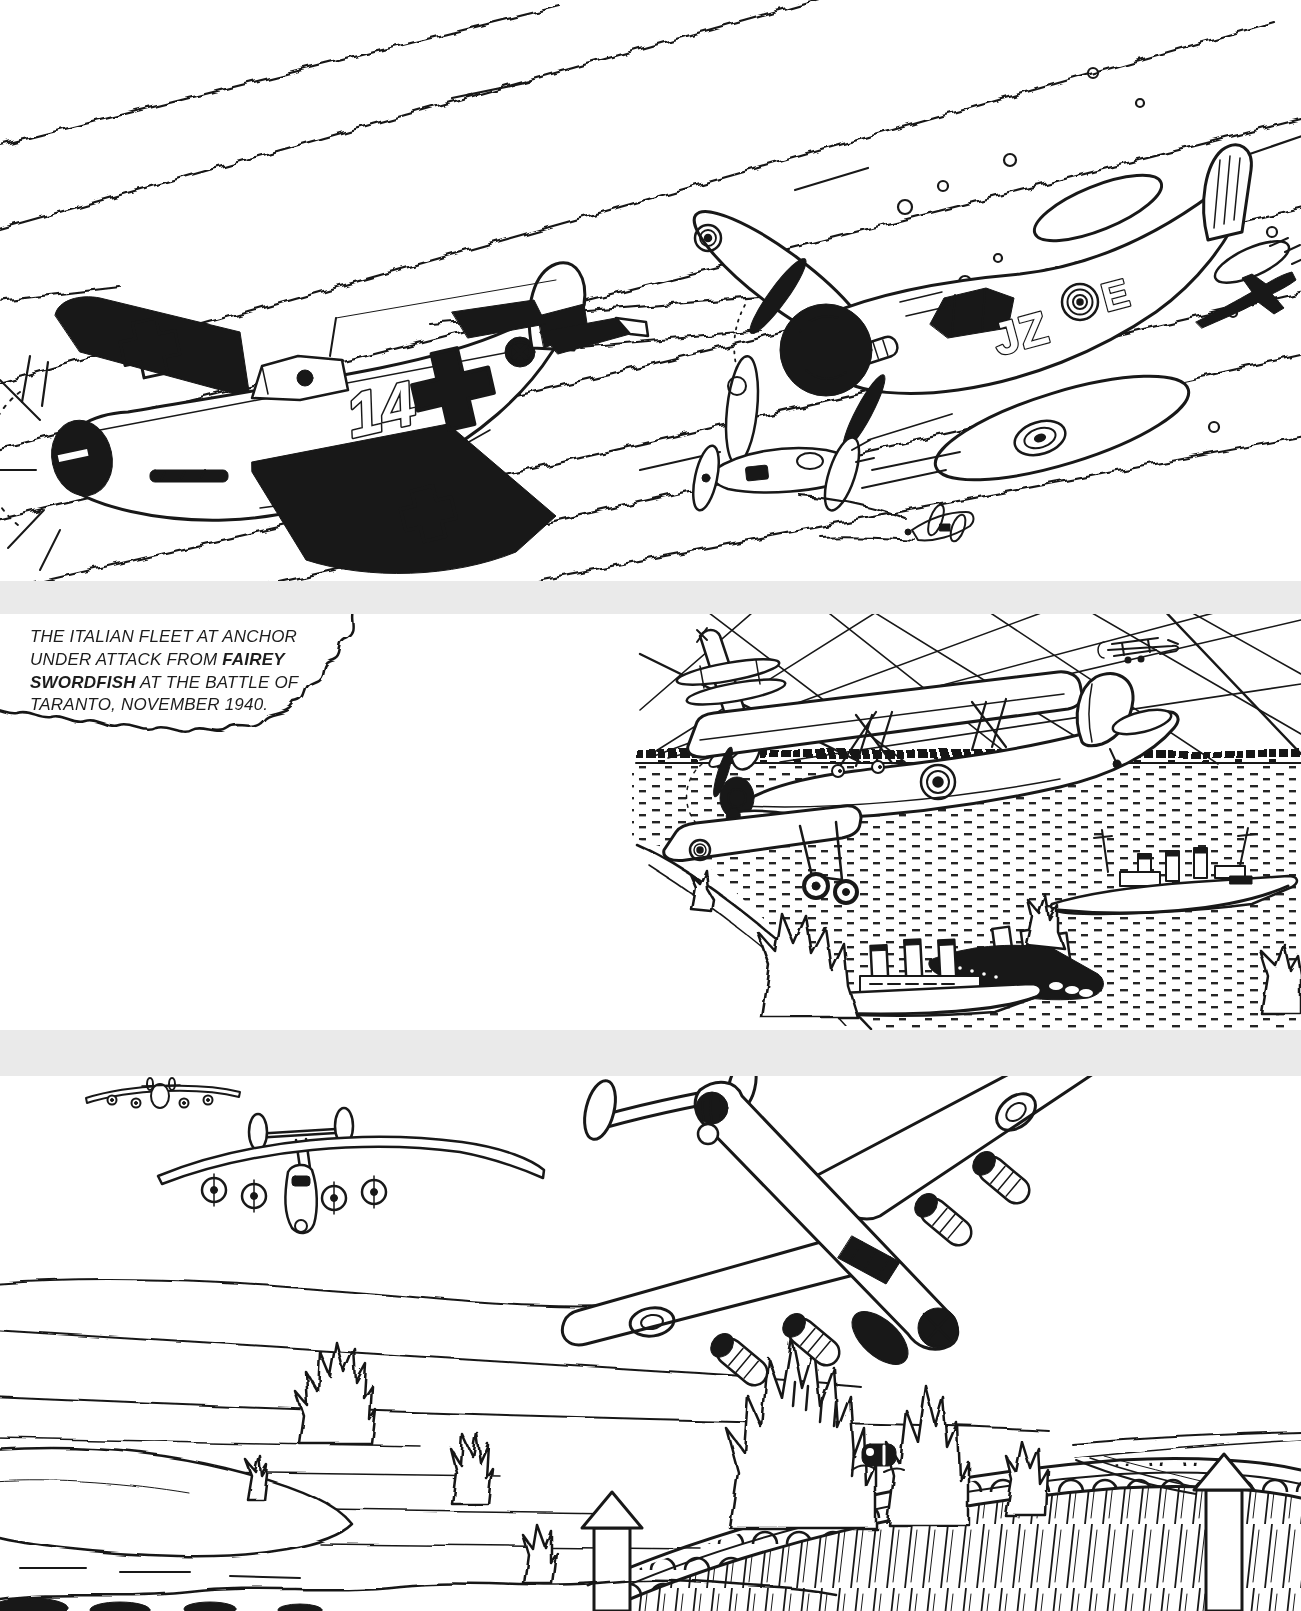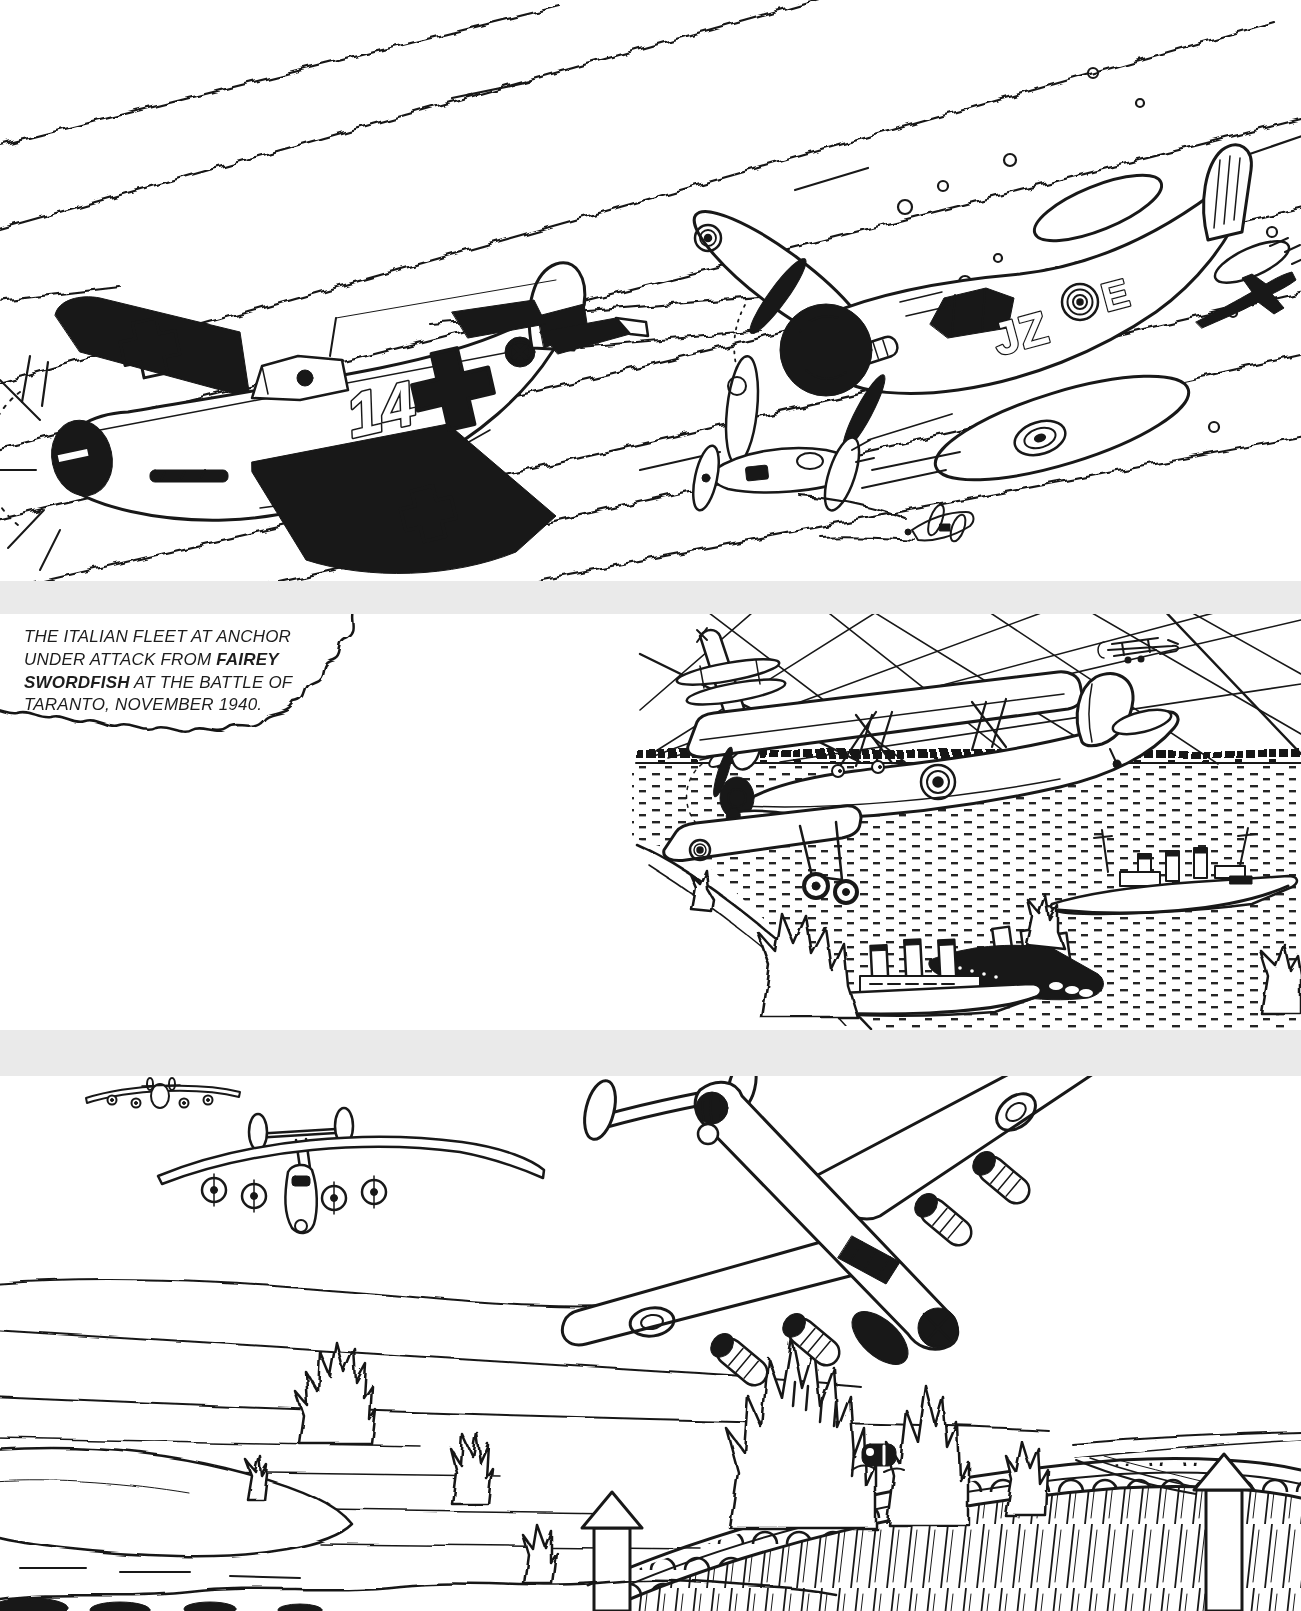--- a/index.html
+++ b/index.html
@@ -15,21 +15,21 @@
   #p3{left:0;top:1076px;}
   .ln{fill:none;stroke:#181818;}
   .wh{fill:#ffffff;stroke:#181818;}
   .bk{fill:#181818;stroke:#181818;}
   .m14{font:italic 700 62px "Liberation Sans",sans-serif;fill:#fff;stroke:#181818;
        stroke-width:3;paint-order:stroke;}
   .mcode{font:700 46px "Liberation Sans",sans-serif;fill:#fff;stroke:#181818;
        stroke-width:2.4;paint-order:stroke;letter-spacing:1px;}
   .mcodeE{font:700 40px "Liberation Sans",sans-serif;fill:#fff;stroke:#181818;
        stroke-width:2.4;paint-order:stroke;}
-  #caption{position:absolute;left:24px;top:626px;width:298px;
+  #caption{position:absolute;left:30px;top:626px;width:298px;
        font:italic 17px/1.34 "Liberation Sans",sans-serif;color:#1d1d1d;
        letter-spacing:.2px;z-index:5;}
   #caption b{font-weight:bold;}
 </style>
 </head>
 <body>
 
 <div id="page">
 
 <svg id="p1" width="1301" height="581" viewBox="0 0 1301 581">

